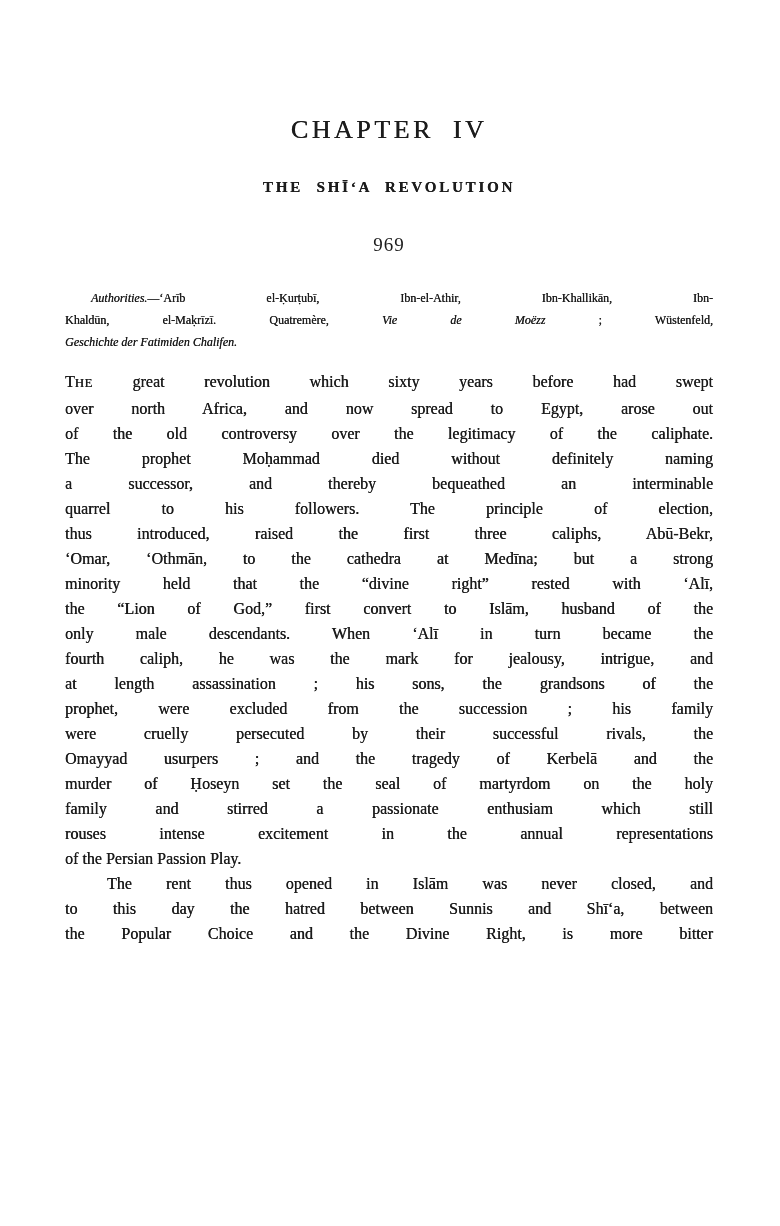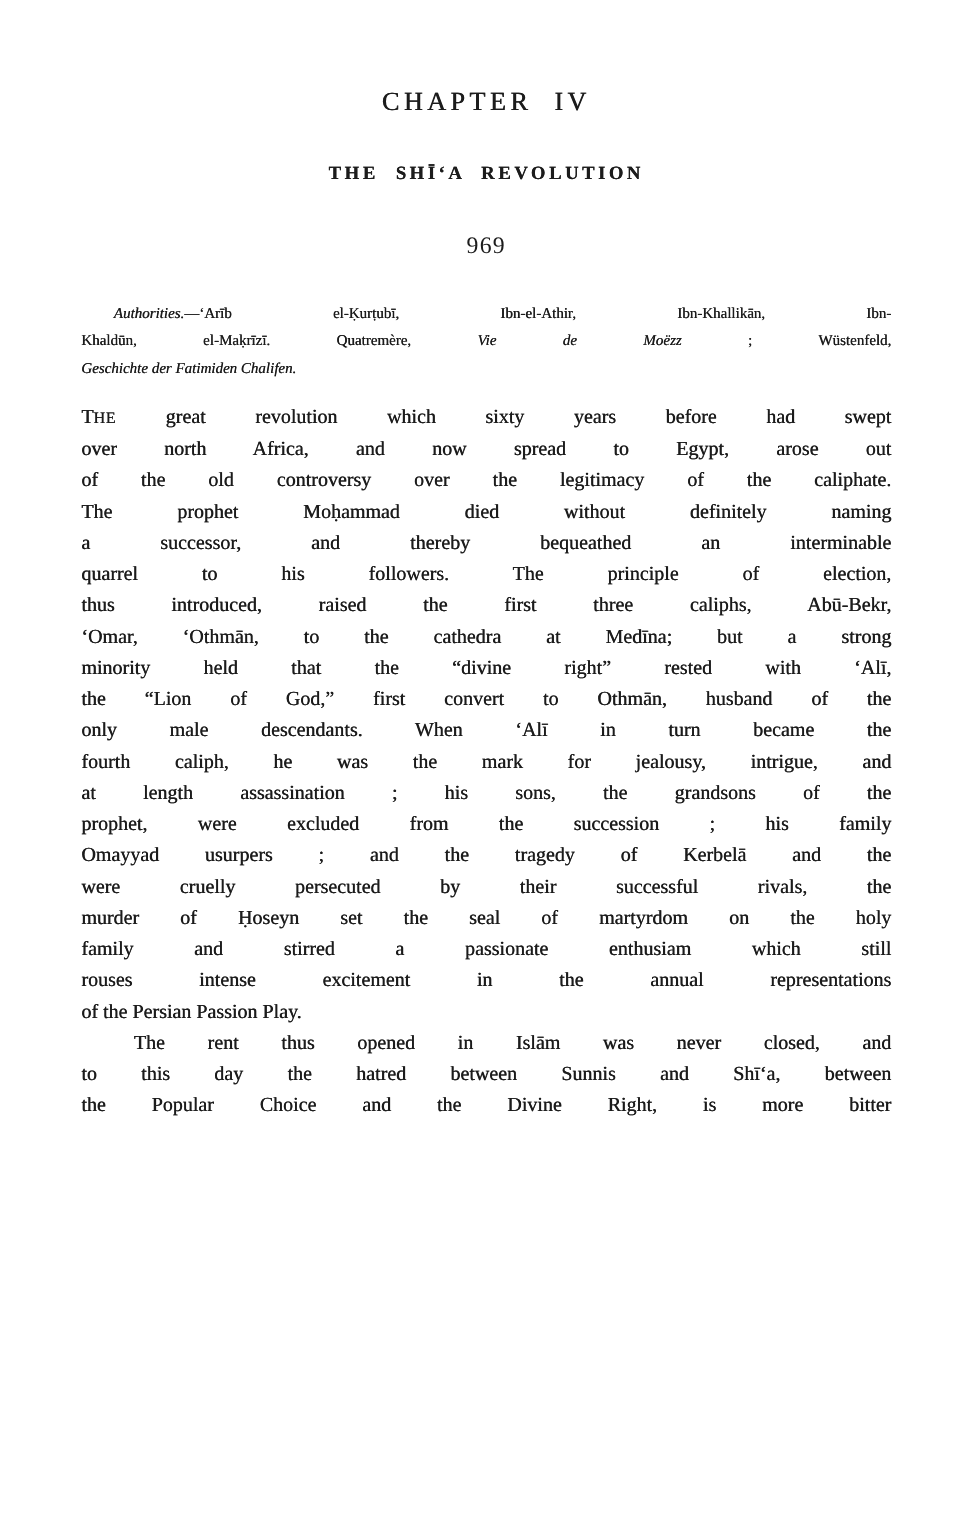--- a/index.html
+++ b/index.html
@@ -12,23 +12,23 @@
     font-family: "Liberation Serif", "DejaVu Serif", serif;
     overflow: hidden;
   }
   .content {
     position: absolute;
     left: 65px;
     top: 0;
     width: 648px;
   }
   .chapter-heading {
-    margin-top: 68px;
+    margin-top: 116px;
     text-align: center;
-    font-size: 21px;
+    font-size: 26px;
     line-height: 27px;
     letter-spacing: 3.5px;
     word-spacing: 9px;
     font-weight: 400;
     text-shadow: 0.4px 0 0 currentColor;
   }
   .chapter-subtitle {
     margin-top: 35px;
     text-align: center;
     font-size: 15px;
@@ -100,27 +100,27 @@
     <div class="body-text" id="body-text">
         <div class="line"><span class="lead-initial">T</span><span class="lead-sc">HE</span> great revolution which sixty years before had swept</div>
         <div class="line">over north Africa, and now spread to Egypt, arose out</div>
         <div class="line">of the old controversy over the legitimacy of the caliphate.</div>
         <div class="line">The prophet Moḥammad died without definitely naming</div>
         <div class="line">a successor, and thereby bequeathed an interminable</div>
         <div class="line">quarrel to his followers. The principle of election,</div>
         <div class="line">thus introduced, raised the first three caliphs, Abū-Bekr,</div>
         <div class="line">‘Omar, ‘Othmān, to the cathedra at Medīna; but a strong</div>
         <div class="line">minority held that the “divine right” rested with ‘Alī,</div>
-        <div class="line">the “Lion of God,” first convert to Othmān, husband of the</div>
+        <div class="line">the “Lion of God,” first convert to Islām, husband of the</div>
         <div class="line">only male descendants. When ‘Alī in turn became the</div>
         <div class="line">fourth caliph, he was the mark for jealousy, intrigue, and</div>
         <div class="line">at length assassination ; his sons, the grandsons of the</div>
         <div class="line">prophet, were excluded from the succession ; his family</div>
+        <div class="line">were cruelly persecuted by their successful rivals, the</div>
         <div class="line">Omayyad usurpers ; and the tragedy of Kerbelā and the</div>
-        <div class="line">were cruelly persecuted by their successful rivals, the</div>
         <div class="line">murder of Ḥoseyn set the seal of martyrdom on the holy</div>
         <div class="line">family and stirred a passionate enthusiam which still</div>
         <div class="line">rouses intense excitement in the annual representations</div>
         <div class="line no-just-last">of the Persian Passion Play.</div>
         <div class="line indent">The rent thus opened in Islām was never closed, and</div>
         <div class="line">to this day the hatred between Sunnis and Shī‘a, between</div>
         <div class="line">the Popular Choice and the Divine Right, is more bitter</div>
       </div>
 
   </div>

